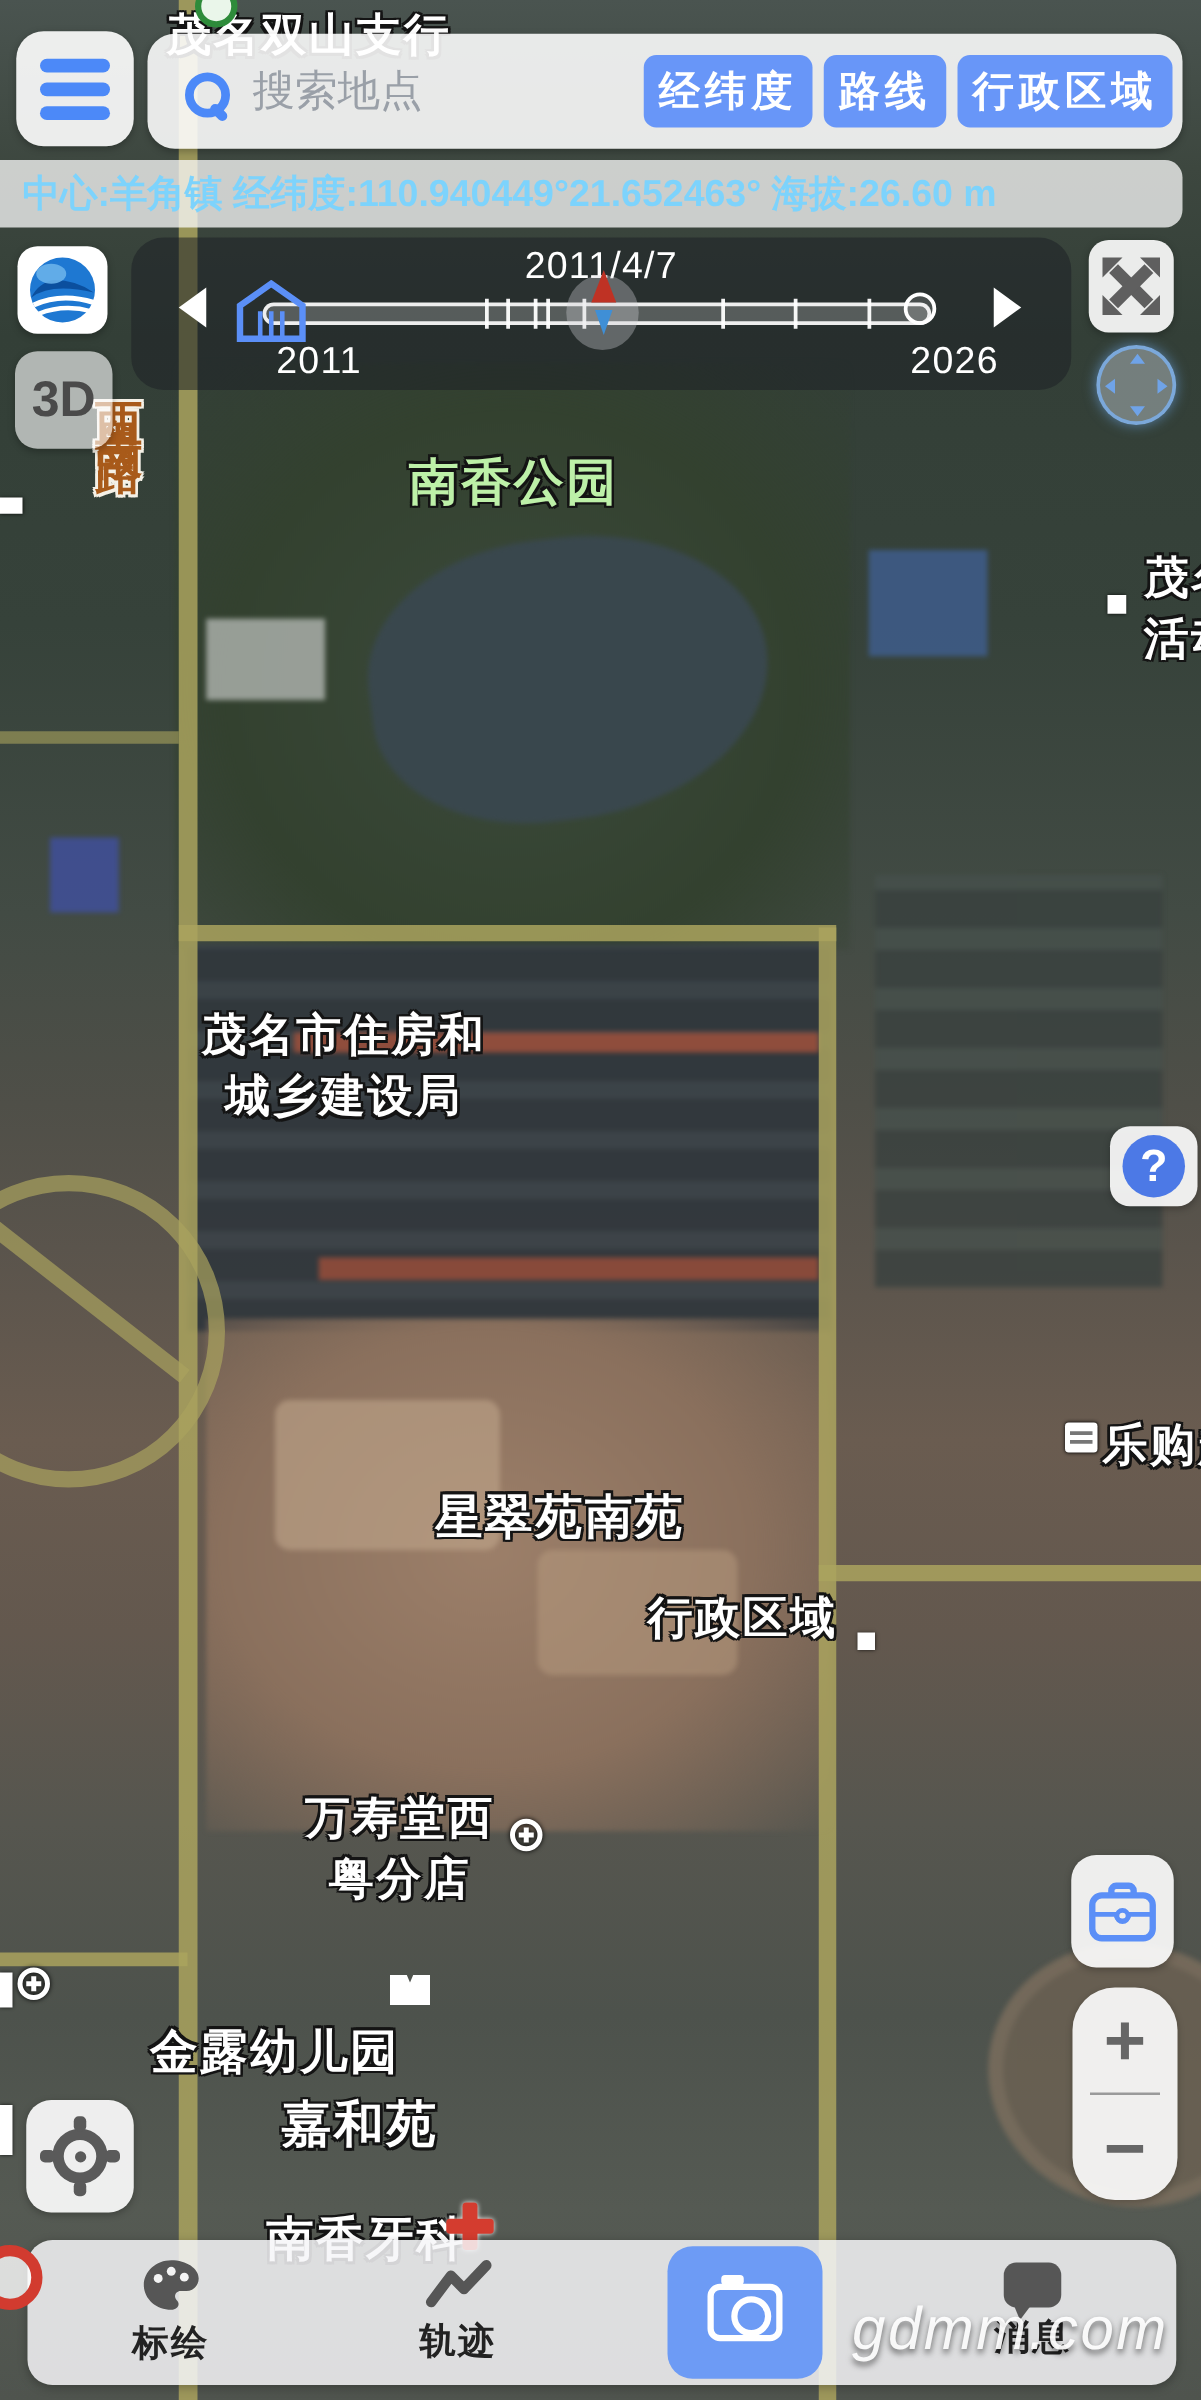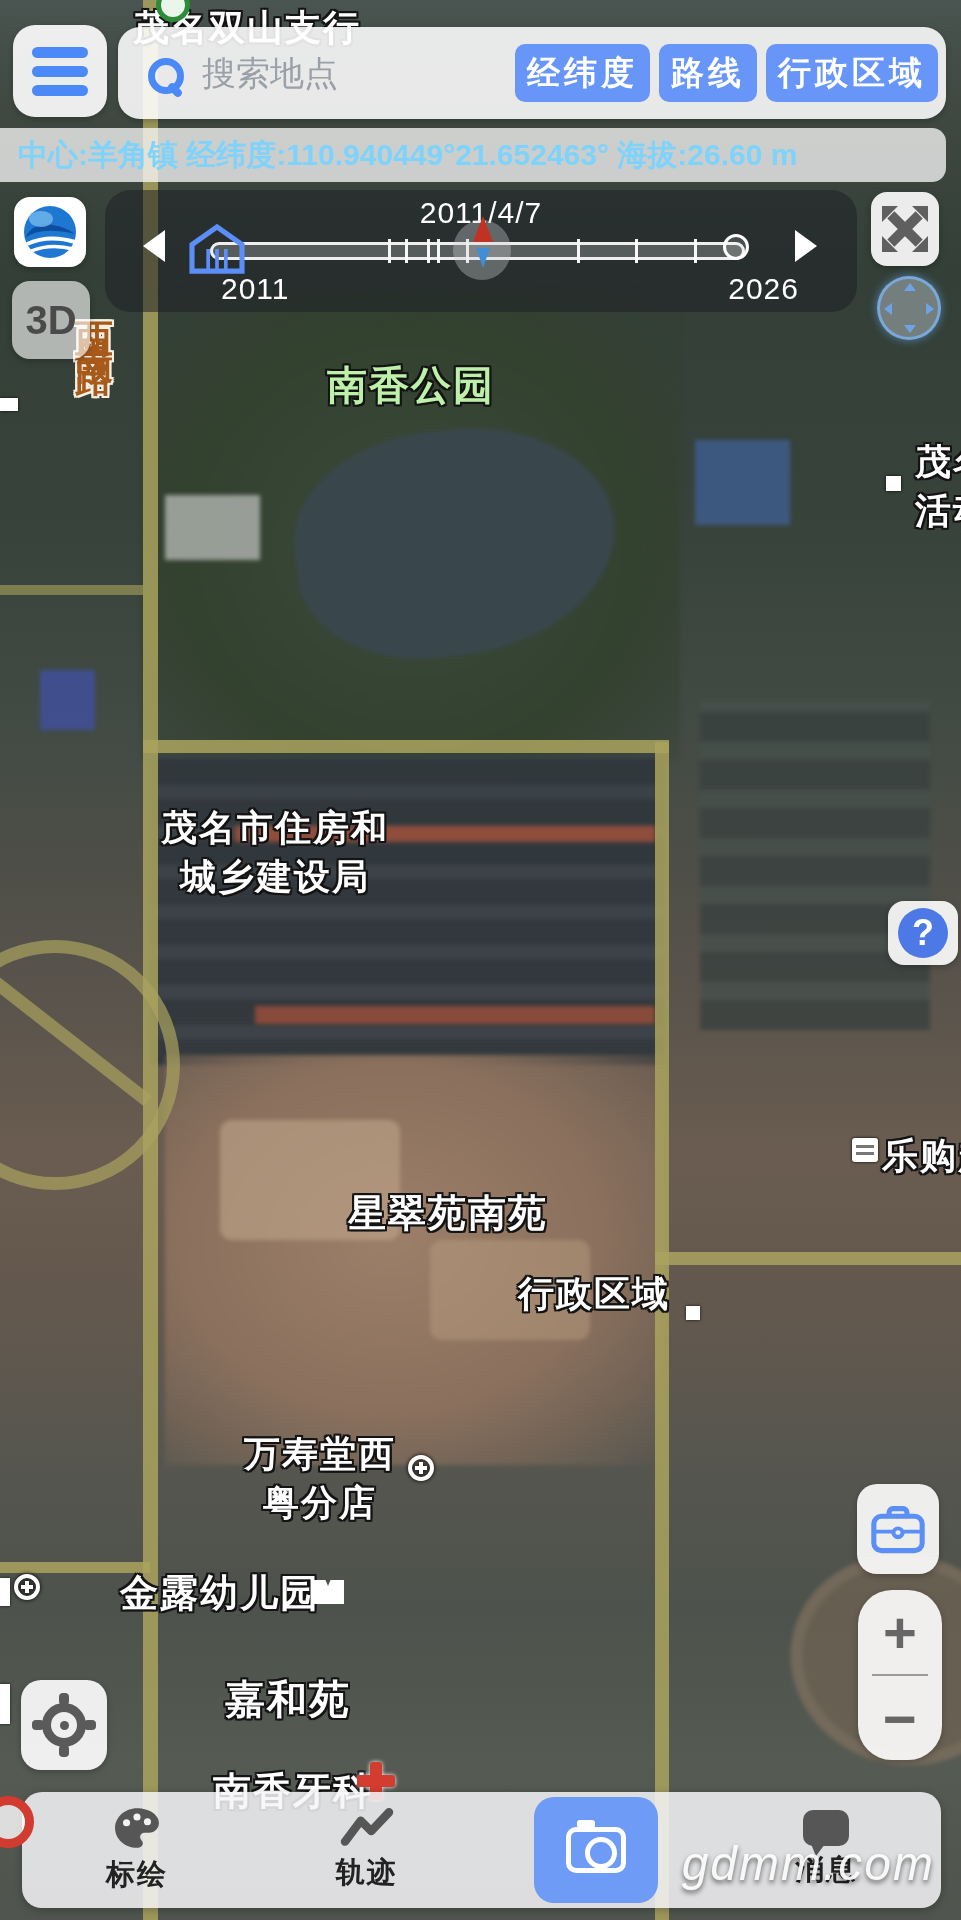--- a/index.html
+++ b/index.html
@@ -193,21 +193,21 @@
     <div style="position:absolute;left:915px;top:438px;">
       <div class="mlabel" style="position:static;font-size:36px;">茂名</div>
       <div class="mlabel" style="position:static;font-size:36px;">活动</div>
     </div>
     <div style="position:absolute;left:230px;top:1430px;width:180px;text-align:center;">
       <div class="mlabel" style="position:static;font-size:36px;">万寿堂西</div>
       <div class="mlabel" style="position:static;font-size:36px;">粤分店</div>
     </div>
     <div class="ring-plus" style="left:408px;top:1455px;"></div>
     <div class="ring-plus" style="left:14px;top:1574px;"></div>
-    <div class="mlabel" style="left:120px;top:1568px;font-size:38px;">金露幼儿园</div>
+    <div class="mlabel" style="left:120px;top:1616px;font-size:38px;">金露幼儿园</div>
     <div class="book-ico" style="left:312px;top:1580px;"></div>
     <div class="mlabel" style="left:225px;top:1672px;font-size:40px;">嘉和苑</div>
     <div class="mlabel" style="left:213px;top:1766px;font-size:38px;z-index:5;">南香牙科</div>
     <div class="cross-ico" style="left:357px;top:1762px;z-index:5;"></div>
   </div>
 
   <div class="wbtn hamburger" style="z-index:30;">
     <i></i>
       <i></i>
       <i></i>

